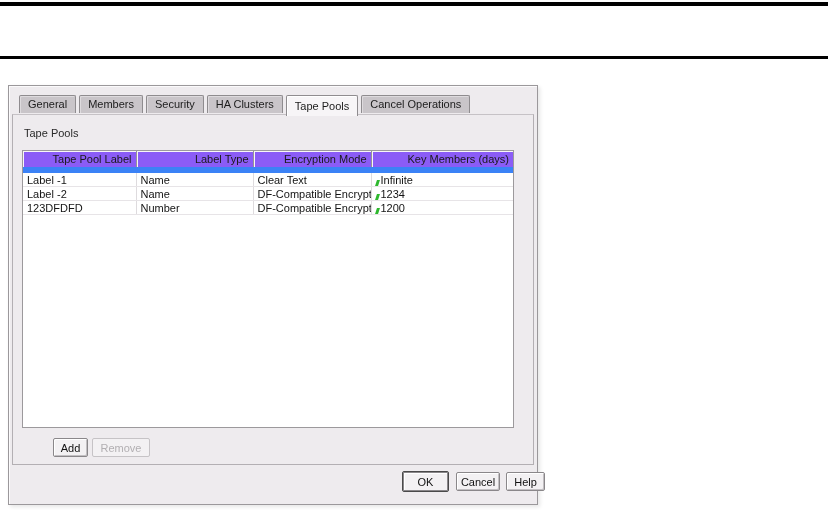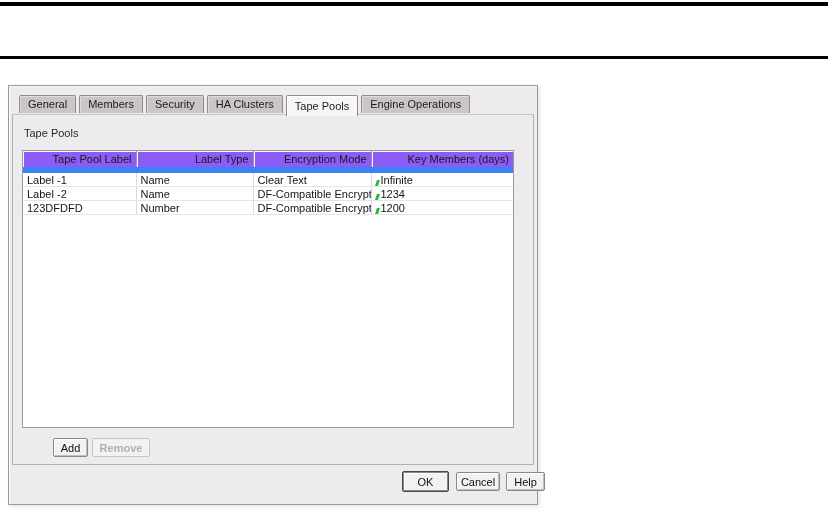--- a/index.html
+++ b/index.html
@@ -63,42 +63,42 @@
   }
 
   
   .btn{
     font-family:"Liberation Sans","DejaVu Sans",sans-serif;font-size:11px;
     background:#f3f1f3;border:1px solid #8a878a;border-radius:2px;color:#111;
     box-shadow:inset 1px 1px 0 #ffffff, inset -1px -1px 0 #c2bfc2;
     padding:0;text-align:center;position:absolute;cursor:default;margin-left:29px;
   }
   .btn-add{left:11px;top:323px;width:35px;height:19px;}
-  .btn-remove{left:50px;top:323px;width:58px;height:19px;color:#b2afb2;border-color:#c6c3c6;box-shadow:none;font-weight:bold;}
+  .btn-remove{left:50px;top:323px;width:58px;height:19px;color:#b2afb2;border-color:#c6c3c6;box-shadow:none;}
   .button-row{position:absolute;left:0;right:0;bottom:0;height:39px;}
   .btn-ok{left:364px;top:6px;width:47px;height:21px;border:1px solid #4a4a4a;
           box-shadow:inset 0 0 0 1px #8a878a, inset 2px 2px 0 #ffffff;}
   .btn-cancel{left:418px;top:7px;width:44px;height:19px;}
   .btn-help{left:468px;top:7px;width:39px;height:19px;}
 </style>
 </head>
 <body>
 
 <div class="page-rule rule-top"></div>
 <div class="page-rule rule-mid"></div>
 
 <div class="dialog">
 
   <div class="tab-row">
     <div class="tab">General</div>
     <div class="tab">Members</div>
     <div class="tab">Security</div>
     <div class="tab">HA Clusters</div>
     <div class="tab selected">Tape Pools</div>
-    <div class="tab">Engine Operations</div>
+    <div class="tab">Cancel Operations</div>
   </div>
 
   <div class="content">
     <div class="section-title">Tape Pools</div>
 
     <div class="table-wrap">
       <table class="pool-table">
         <colgroup>
           <col style="width:113px">
             <col style="width:117px">

